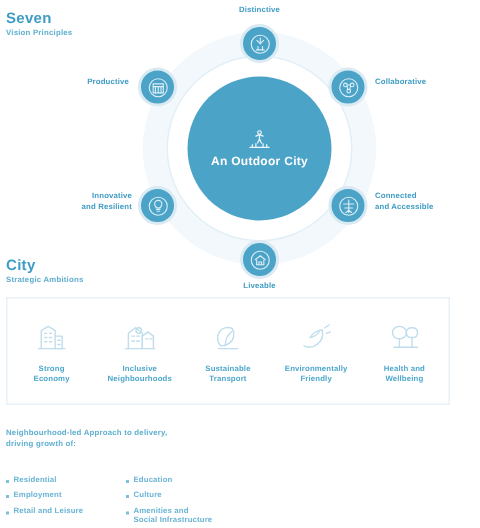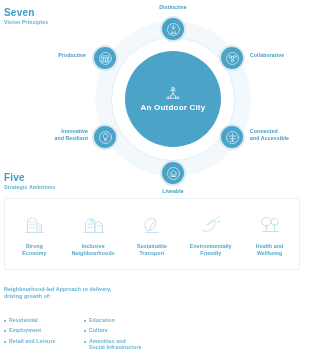--- a/index.html
+++ b/index.html
@@ -220,21 +220,21 @@
           <path d="M5.5 6.5h9v8h-9z"></path>
           <path d="M5.5 9h9M7.5 9v5.5M10 9v5.5M12.5 9v5.5"></path>
         </g>
       </svg>
     </div>
     <div class="node-label lbl-l" style="left:10px; top:52px; width:66px;">Productive</div>
 
   </div>
 
   <div class="sec-head" id="head-five">
-    <div class="sec-num">Five</div>
+    <div class="sec-num">City</div>
     <div class="sec-sub">Strategic Ambitions</div>
   </div>
 
   <div id="ambitions">
 
     <div class="amb">
       <svg class="amb-ico" viewBox="0 0 28 28">
         <g fill="none" stroke="#BFDDEC" stroke-width="1" stroke-linecap="round" stroke-linejoin="round">
           <path d="M7 22V9l5-3 5 3v13"></path>
           <path d="M17 13h5v9h-5"></path>

